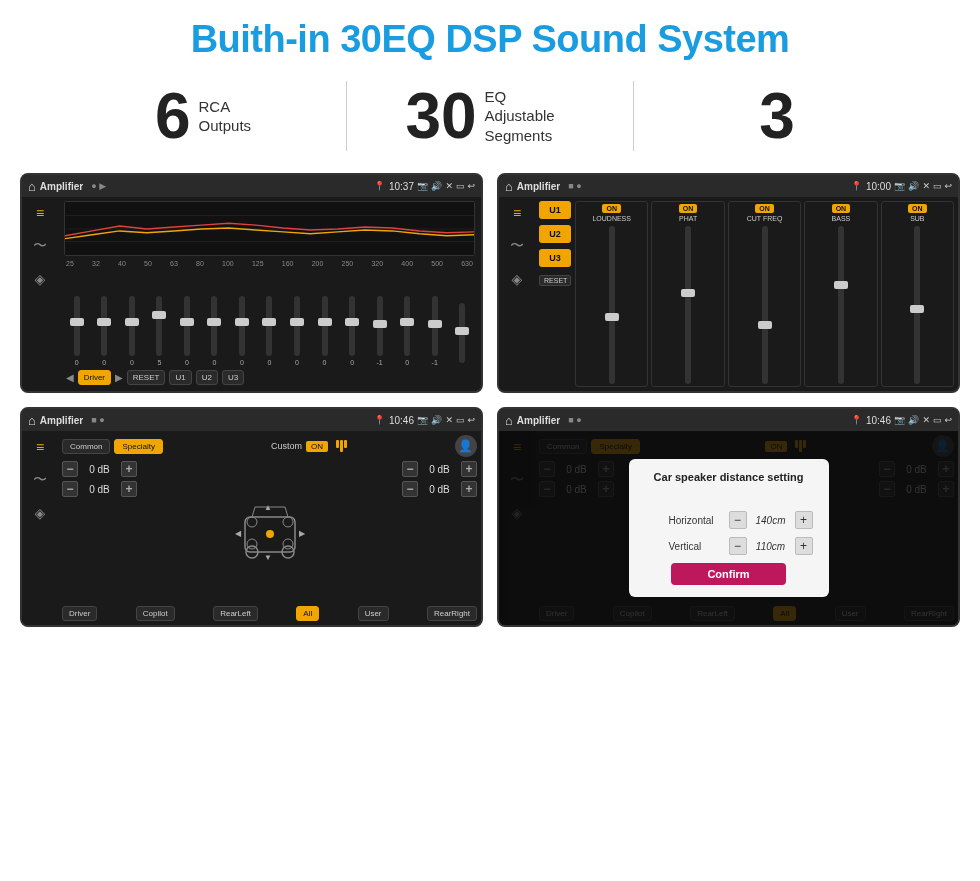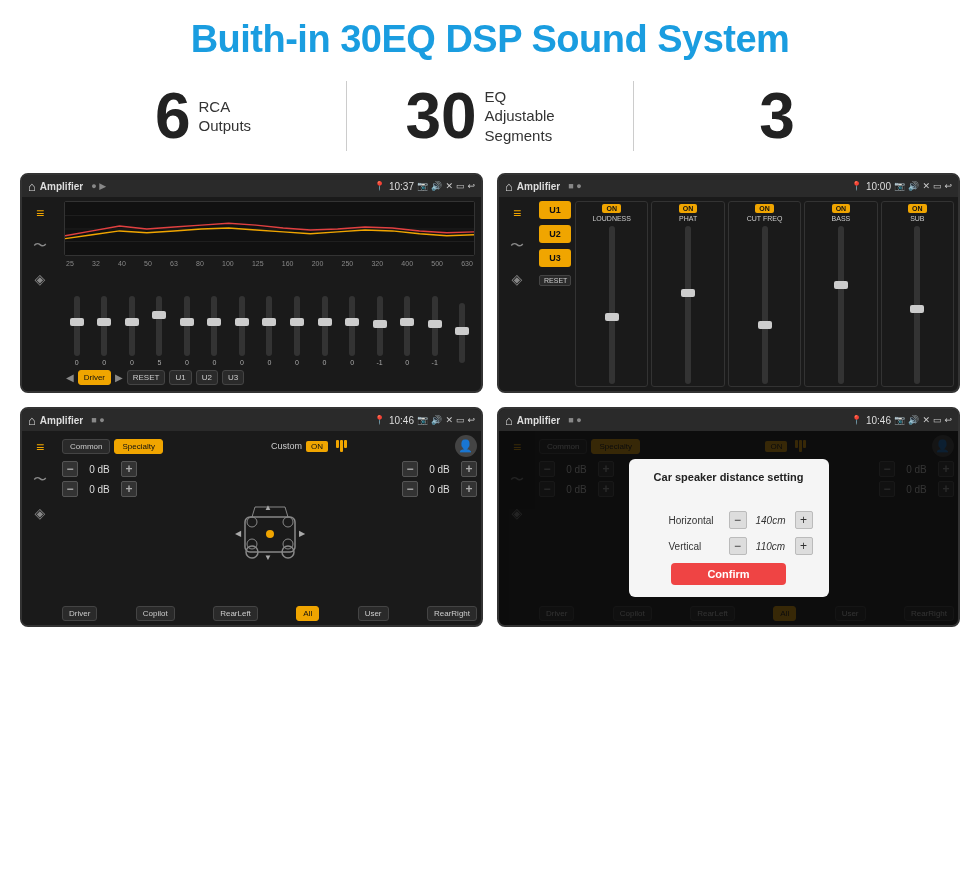--- a/index.html
+++ b/index.html
@@ -510,21 +510,21 @@
 
     .d-value {
       font-size: 10px;
       color: #333;
       min-width: 40px;
       text-align: center;
       font-style: italic;
     }
 
     .dialog-confirm {
-      background: #ef4444;
+      background: #be185d;
       color: #fff;
       border: none;
       border-radius: 4px;
       padding: 5px 36px;
       font-size: 11px;
       cursor: pointer;
       display: block;
       margin: 8px auto 0;
       font-weight: bold;
     }

